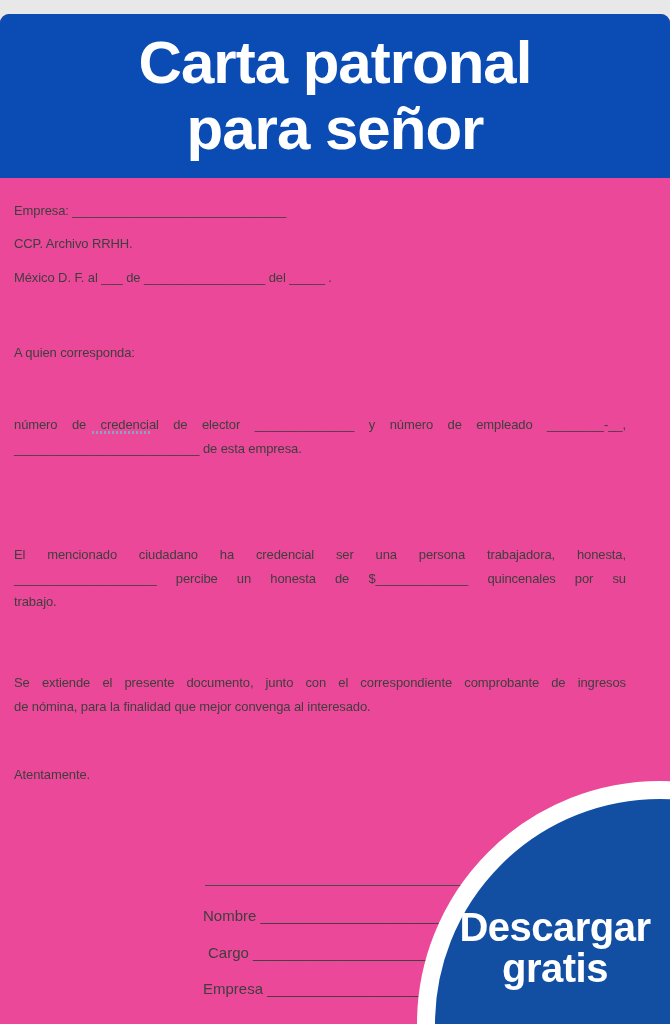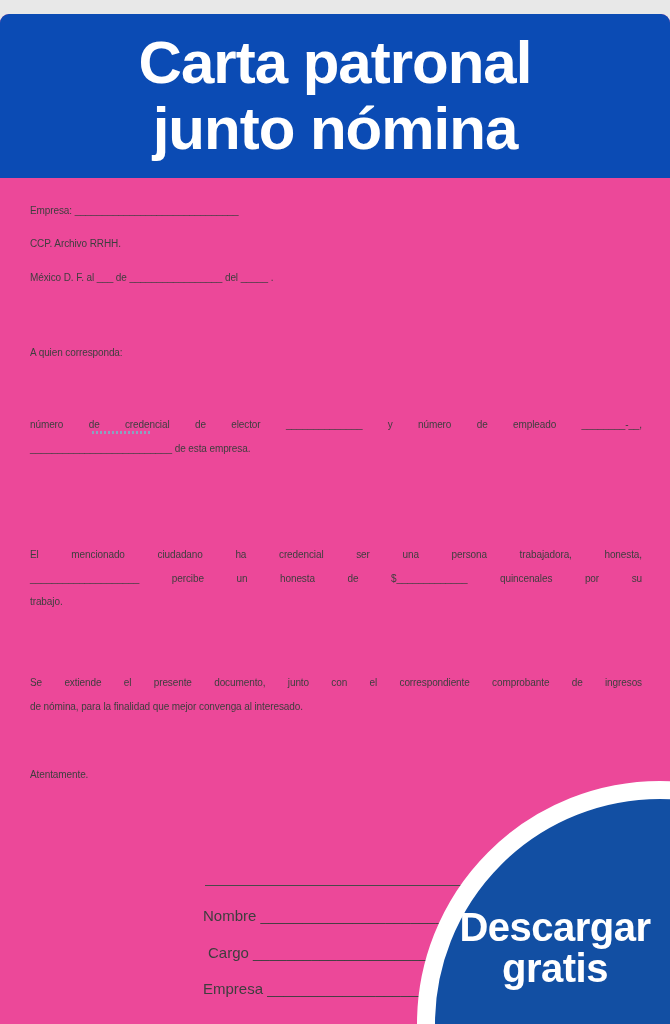--- a/index.html
+++ b/index.html
@@ -29,24 +29,24 @@
     color: #ffffff;
     font-size: 60px;
     font-weight: 800;
     line-height: 66px;
     letter-spacing: -1px;
     white-space: nowrap;
   }
   
   .letter-text {
     position: absolute;
-    left: 30px;
+    left: 14px;
     width: 612px;
     color: #3e3e3e;
-    font-size: 10px;
+    font-size: 13px;
     line-height: 23.5px;
     letter-spacing: -0.1px;
   }
   .jline  { text-align: justify; text-align-last: justify; }
   .jlast  { text-align: justify; text-align-last: left; }
   .squiggle {
     position: absolute;
     left: 92px; top: 417px;
     width: 60px; height: 3px;
     background: repeating-linear-gradient(90deg, #8aa3c0 0 2px, transparent 2px 4px);
@@ -86,21 +86,21 @@
     cursor: pointer;
   }
 </style>
 </head>
 <body>
 
 <div class="page">
 
   <div class="header" style="background: rgb(11, 75, 180);">
     <div class="title-line">Carta patronal</div>
-    <div class="title-line">junto nómina</div>
+    <div class="title-line">para señor</div>
   </div>
 
   <div class="letter-text jlast" style="top:185px;">Empresa: ______________________________</div>
   <div class="letter-text jlast" style="top:218px;">CCP. Archivo RRHH.</div>
   <div class="letter-text jlast" style="top:252px;">México D. F. al ___ de _________________ del _____ .</div>
 
   <div class="letter-text jlast" style="top:327px;">A quien corresponda:</div>
 
   <div class="letter-text" style="top:399px;">
     <div class="jline">número de credencial de elector ______________ y número de empleado ________-__,</div>

